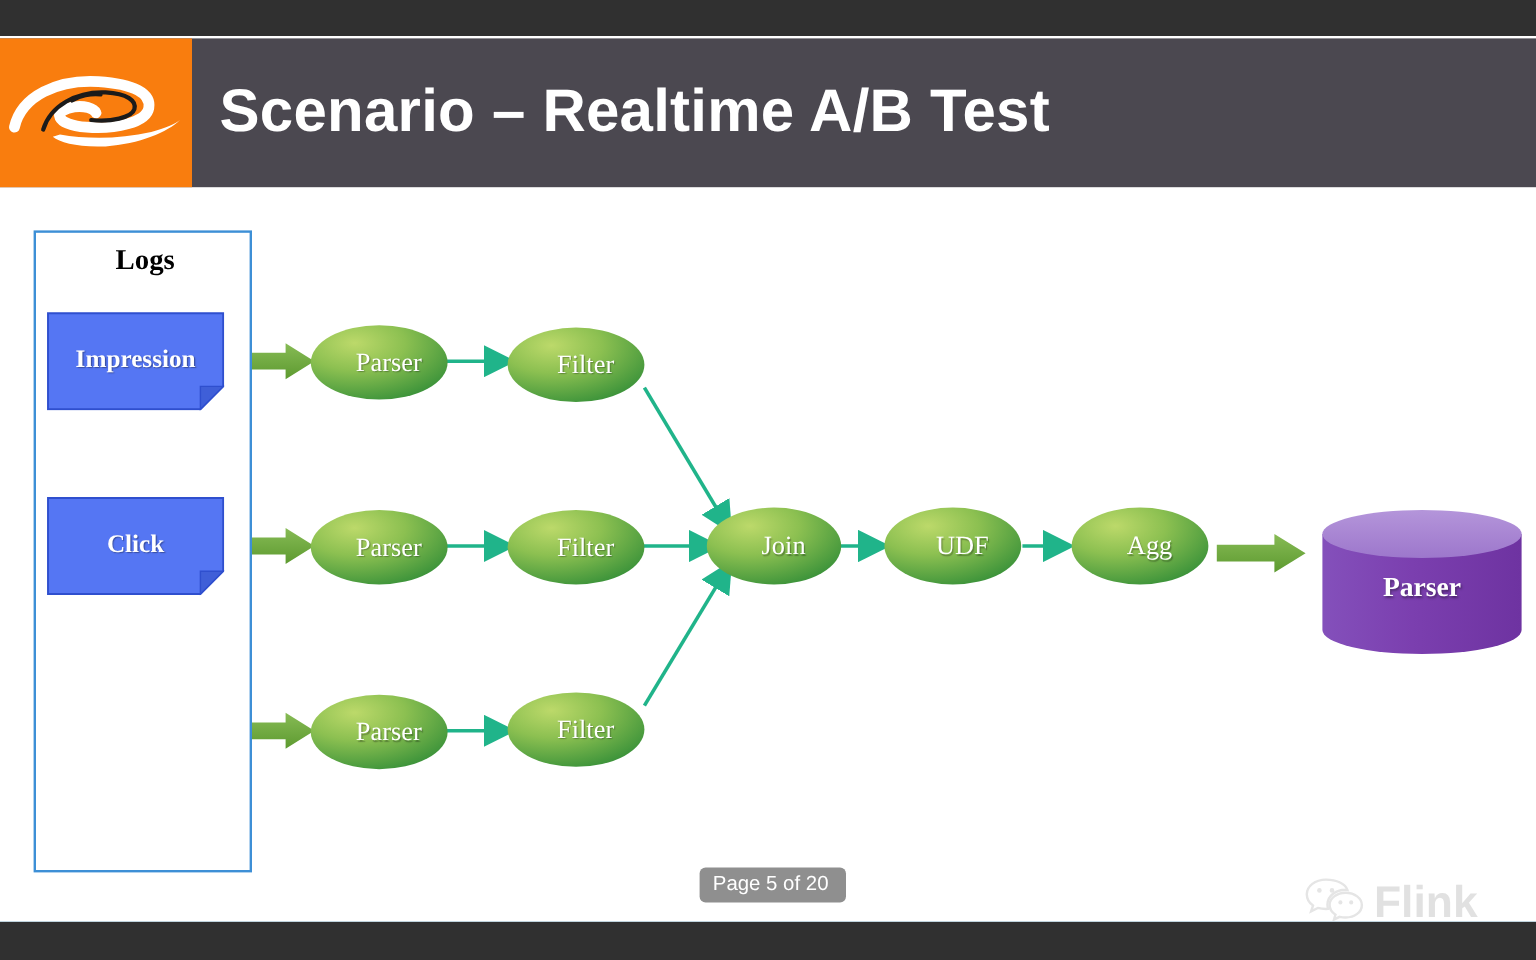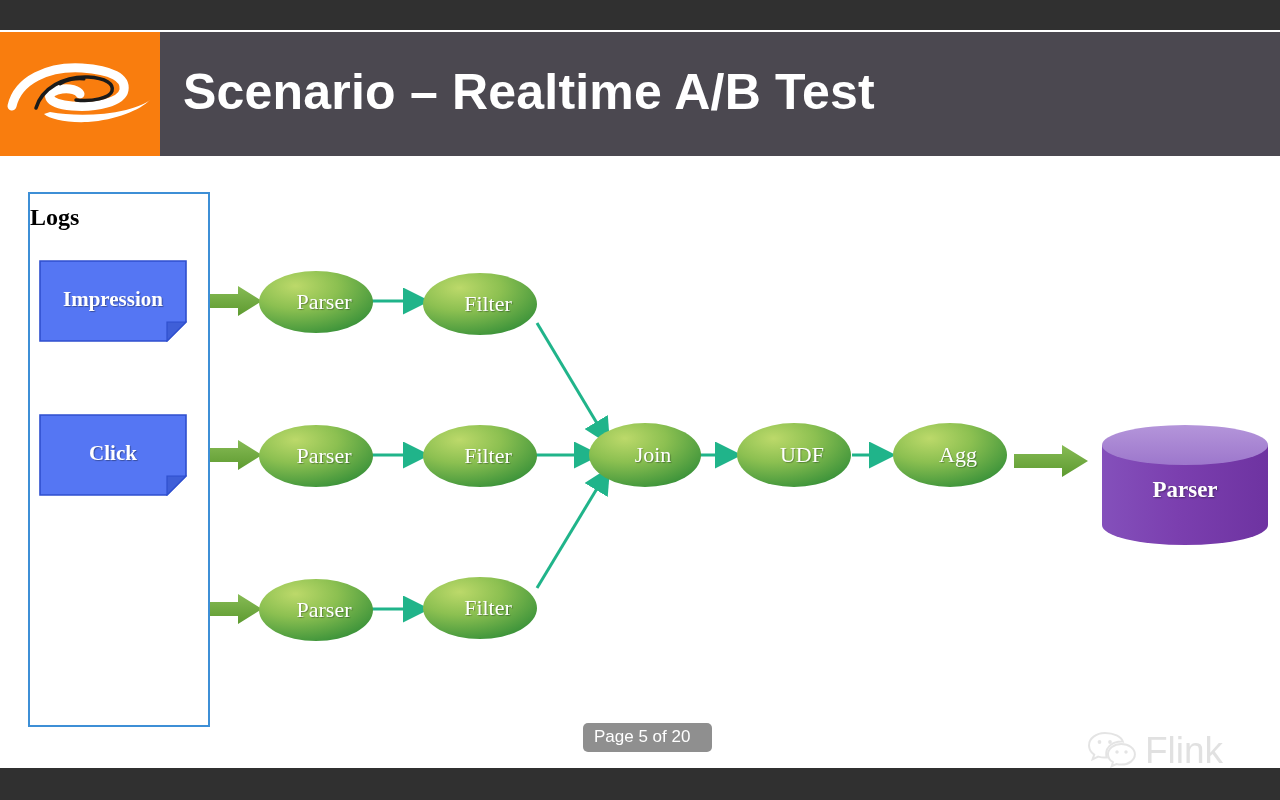--- a/index.html
+++ b/index.html
@@ -87,20 +87,21 @@
     height: 535px;
     border: 2px solid #3d8fd6;
     background: #ffffff;
     box-sizing: border-box;
   }
   .logs-label {
     position: absolute;
     left: 0;
     top: 10px;
     width: 182px;
+    text-align: center;
     font-family: "Liberation Serif", serif;
     font-weight: bold;
     font-size: 24px;
     color: #000000;
   }
 
   
   .doc {
     position: absolute;
     width: 172px;
@@ -170,38 +171,39 @@
     left: 0; top: 0;
     width: 1280px; height: 738px;
     pointer-events: none;
   }
 
   
   .page-indicator {
     position: absolute;
     left: 583px;
     top: 693px;
-    padding: 4px 22px 5px 11px;
+    padding: 4px 15px 5px 11px;
     background: #8f8f8f;
     color: #ffffff;
     font-family: "Liberation Sans", sans-serif;
     font-size: 17px;
     border-radius: 5px;
     line-height: 20px;
   }
 
   
   .watermark {
     position: absolute;
     left: 1086px;
     top: 699px;
     display: flex;
     align-items: center;
     gap: 7px;
     opacity: 0.55;
+    font-weight: bold;
   }
   .watermark .wm-text {
     font-family: "Liberation Sans", sans-serif;
     font-size: 37px;
     color: #c9c9c9;
     line-height: 40px;
   }
 </style>
 </head>
 <body>

